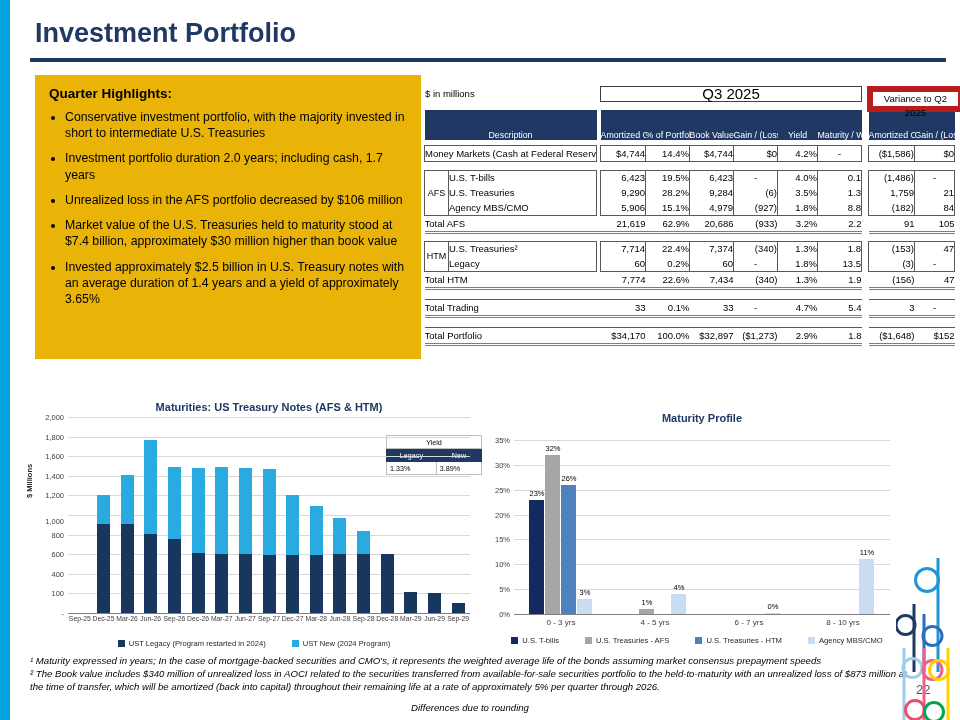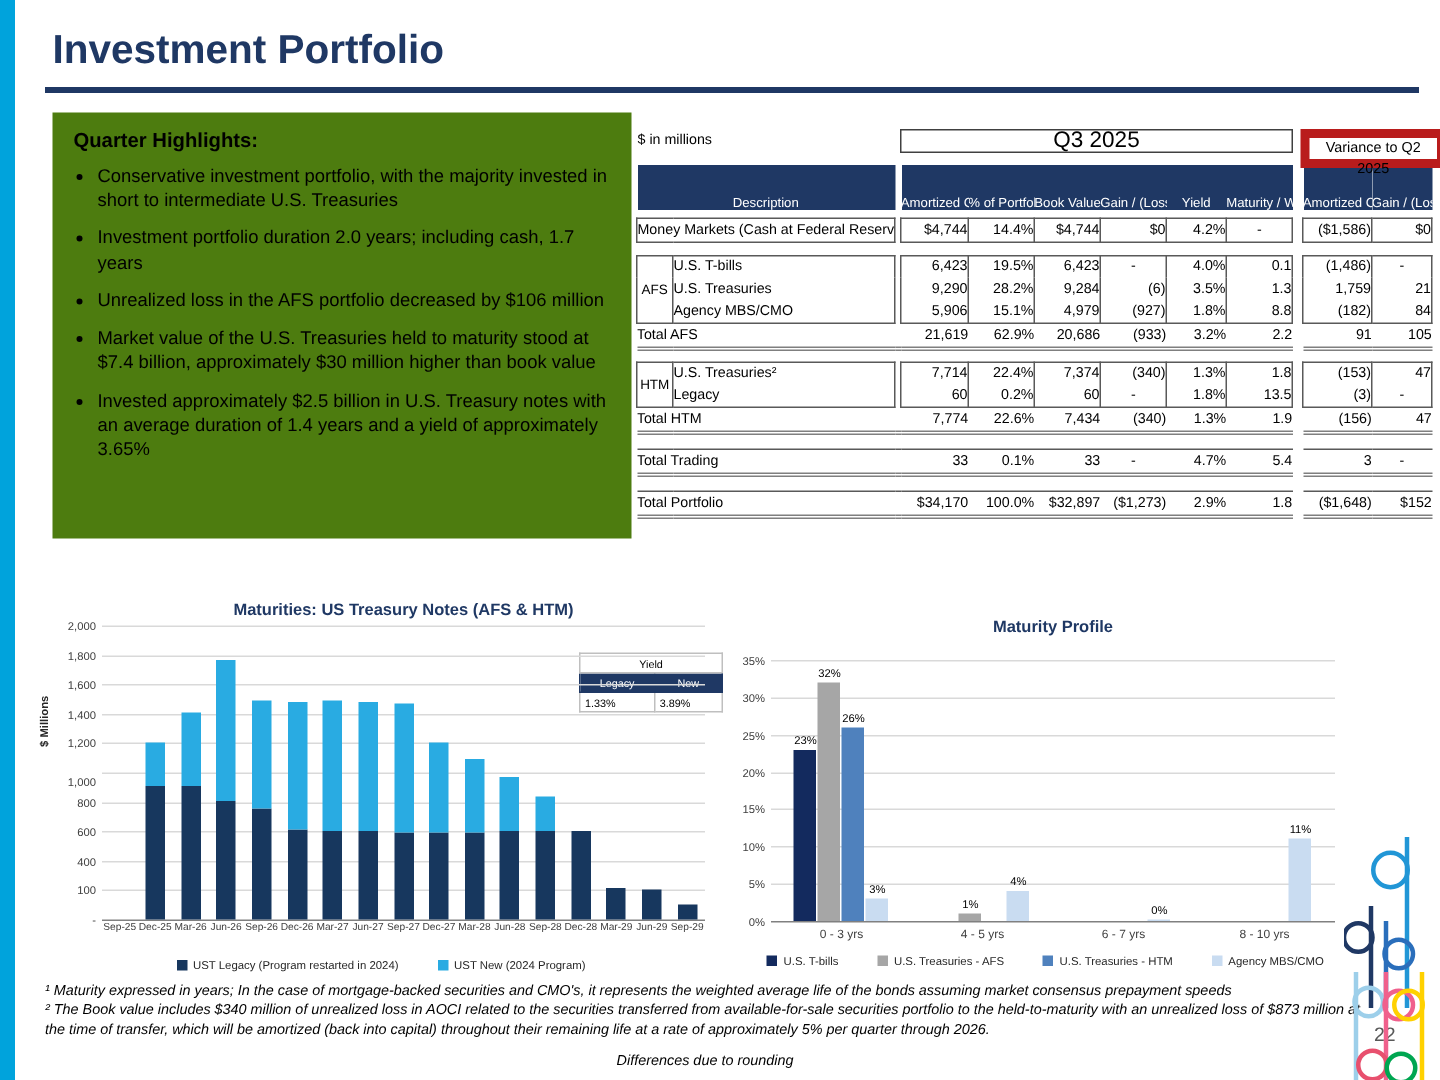--- a/index.html
+++ b/index.html
@@ -72,21 +72,21 @@
   .logo{position:absolute;right:2px;bottom:0;}
 </style>
 </head>
 <body>
 
 <div class="slide">
   <div class="edge-strip" style="background: rgb(0, 163, 220);"></div>
   <div class="title">Investment Portfolio</div>
   <div class="title-rule"></div>
 
-  <div class="hl-box" style="background: #4d7c0f;">
+  <div class="hl-box" style="background: #eab308;">
     <div class="hl-head">Quarter Highlights:</div>
     <ul id="highlights-list">
         <li>Conservative investment portfolio, with the majority invested in short to intermediate U.S. Treasuries</li>
         <li>Investment portfolio duration 2.0 years; including cash, 1.7 years</li>
         <li>Unrealized loss in the AFS portfolio decreased by $106 million</li>
         <li>Market value of the U.S. Treasuries held to maturity stood at $7.4 billion, approximately $30 million higher than book value</li>
         <li>Invested approximately $2.5 billion in U.S. Treasury notes with an average duration of 1.4 years and a yield of approximately 3.65%</li>
       </ul>
   </div>
 

